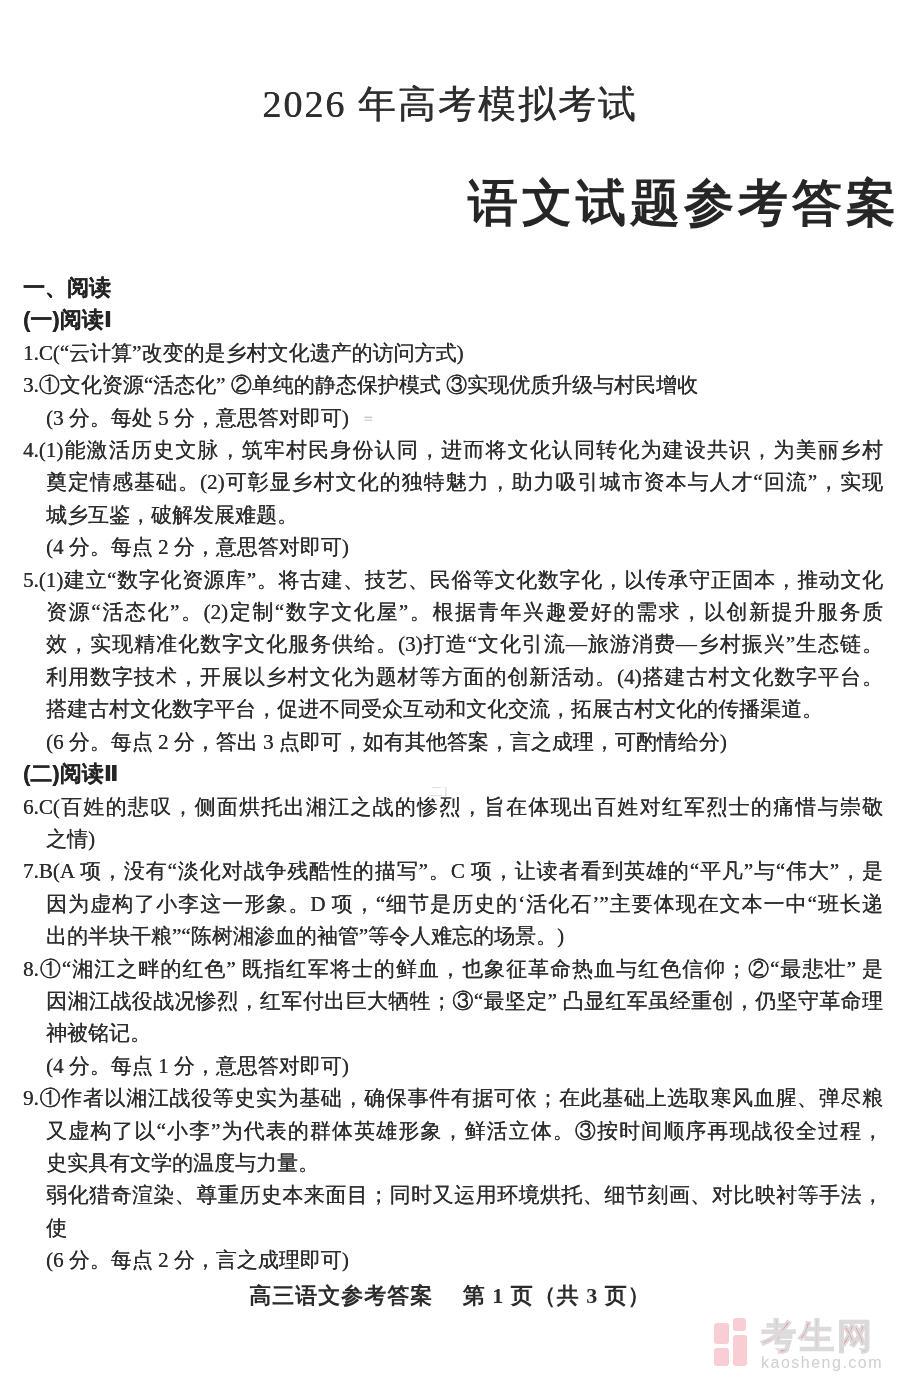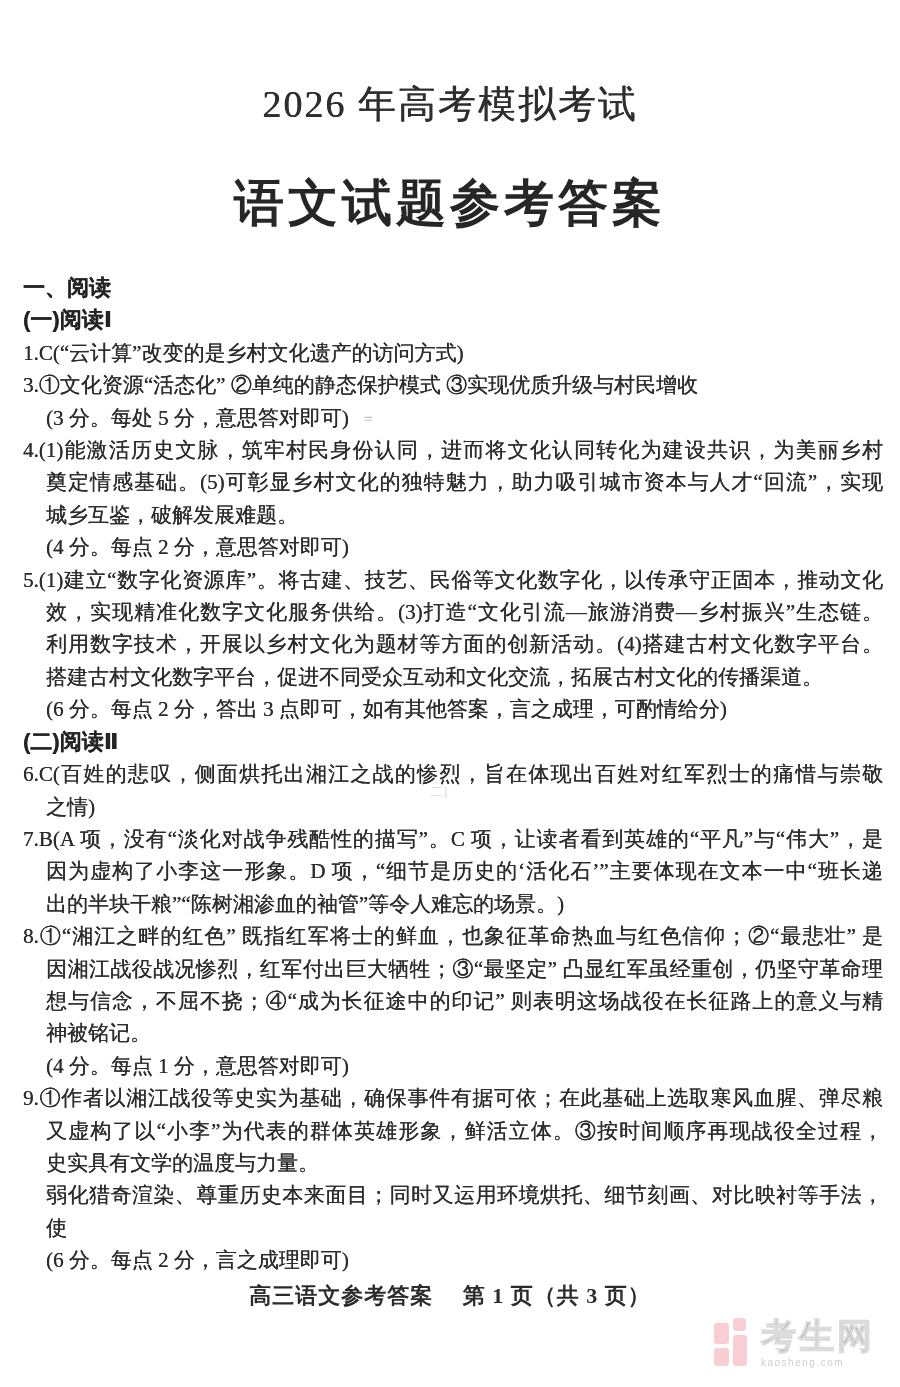--- a/index.html
+++ b/index.html
@@ -20,20 +20,21 @@
     color:#2e2e2e;
     text-shadow:0.4px 0 0 #2e2e2e;
   }
   .t2 {
     margin-top:48px;
     font-size:50px;
     line-height:58px;
     font-weight:bold;
     letter-spacing:4px;
     color:#262626;
+    text-align:right;
   }
   .content {
     margin-top:40px;
     padding-left:23px;
     padding-right:17px;
     font-size:21px;
     line-height:32.4px;
     text-shadow:0.25px 0 0 #2d2d2d;
   }
   .line { text-align:justify; }
@@ -81,26 +82,26 @@
   .wm-logo .b1 { left:0;  top:5px;  width:15px; height:21px; }
   .wm-logo .b2 { left:0;  top:30px; width:15px; height:18px; }
   .wm-logo .b3 { left:19px; top:0;   width:13px; height:13px; }
   .wm-logo .b4 { left:19px; top:17px; width:14px; height:31px; }
   .wm-brand {
     font-family:"Liberation Sans","DejaVu Sans",sans-serif;
     font-weight:bold;
     font-size:35px;
     line-height:35px;
     letter-spacing:3px;
-    color:#737373;
+    color:#ef4444;
     -webkit-text-stroke:1.3px #dcdada;
   }
   .wm-domain {
     font-family:"Liberation Sans","DejaVu Sans",sans-serif;
-    font-size:10px;
+    font-size:16px;
     line-height:14px;
     letter-spacing:1.5px;
     color:#cfcfcf;
     margin-top:3px;
   }
 </style>
 </head>
 <body>
 
 <div class="titles">
@@ -108,37 +109,37 @@
   <div class="t2">语文试题参考答案</div>
 </div>
 
 <div class="content">
   <div class="line h">一、阅读</div>
   <div class="line h">(一)阅读Ⅰ</div>
   <div class="line item">1.C(“云计算”改变的是乡村文化遗产的访问方式)</div>
   <div class="line item">3.①文化资源“活态化” ②单纯的静态保护模式 ③实现优质升级与村民增收</div>
   <div class="line score"><span>(3 分。每处 5 分，意思答对即可)</span><span class="artifact">＝</span></div>
   <div class="line item full">4.(1)能激活历史文脉，筑牢村民身份认同，进而将文化认同转化为建设共识，为美丽乡村</div>
-  <div class="line ind full">奠定情感基础。(5)可彰显乡村文化的独特魅力，助力吸引城市资本与人才“回流”，实现</div>
+  <div class="line ind full">奠定情感基础。(2)可彰显乡村文化的独特魅力，助力吸引城市资本与人才“回流”，实现</div>
   <div class="line ind">城乡互鉴，破解发展难题。</div>
   <div class="line score">(4 分。每点 2 分，意思答对即可)</div>
   <div class="line item full">5.(1)建立“数字化资源库”。将古建、技艺、民俗等文化数字化，以传承守正固本，推动文化</div>
+  <div class="line ind full">资源“活态化”。(2)定制“数字文化屋”。根据青年兴趣爱好的需求，以创新提升服务质</div>
   <div class="line ind full">效，实现精准化数字文化服务供给。(3)打造“文化引流—旅游消费—乡村振兴”生态链。</div>
   <div class="line ind full">利用数字技术，开展以乡村文化为题材等方面的创新活动。(4)搭建古村文化数字平台。</div>
   <div class="line ind">搭建古村文化数字平台，促进不同受众互动和文化交流，拓展古村文化的传播渠道。</div>
   <div class="line score">(6 分。每点 2 分，答出 3 点即可，如有其他答案，言之成理，可酌情给分)</div>
   <div class="line h">(二)阅读Ⅱ</div>
   <div class="line item full">6.C(百姓的悲叹，侧面烘托出湘江之战的惨烈，旨在体现出百姓对红军烈士的痛惜与崇敬</div>
   <div class="line ind">之情)</div>
   <div class="line item full">7.B(A 项，没有“淡化对战争残酷性的描写”。C 项，让读者看到英雄的“平凡”与“伟大”，是</div>
   <div class="line ind full">因为虚构了小李这一形象。D 项，“细节是历史的‘活化石’”主要体现在文本一中“班长递</div>
   <div class="line ind">出的半块干粮”“陈树湘渗血的袖管”等令人难忘的场景。)</div>
   <div class="line item full">8.①“湘江之畔的红色” 既指红军将士的鲜血，也象征革命热血与红色信仰；②“最悲壮” 是</div>
   <div class="line ind full">因湘江战役战况惨烈，红军付出巨大牺牲；③“最坚定” 凸显红军虽经重创，仍坚守革命理</div>
-  <div class="line ind full">想与信念，不屈不挠；④“成为长征途中的印记” 则表明这场战役在长征路上的意义与精</div>
   <div class="line ind">神被铭记。</div>
   <div class="line score">(4 分。每点 1 分，意思答对即可)</div>
   <div class="line item full">9.①作者以湘江战役等史实为基础，确保事件有据可依；在此基础上选取寒风血腥、弹尽粮</div>
   <div class="line ind full">又虚构了以“小李”为代表的群体英雄形象，鲜活立体。③按时间顺序再现战役全过程，</div>
   <div class="line ind">史实具有文学的温度与力量。</div>
   <div class="line ind full">弱化猎奇渲染、尊重历史本来面目；同时又运用环境烘托、细节刻画、对比映衬等手法，使</div>
   <div class="line score">(6 分。每点 2 分，言之成理即可)</div>
 </div>
 
 <div class="smudge">二]</div>

